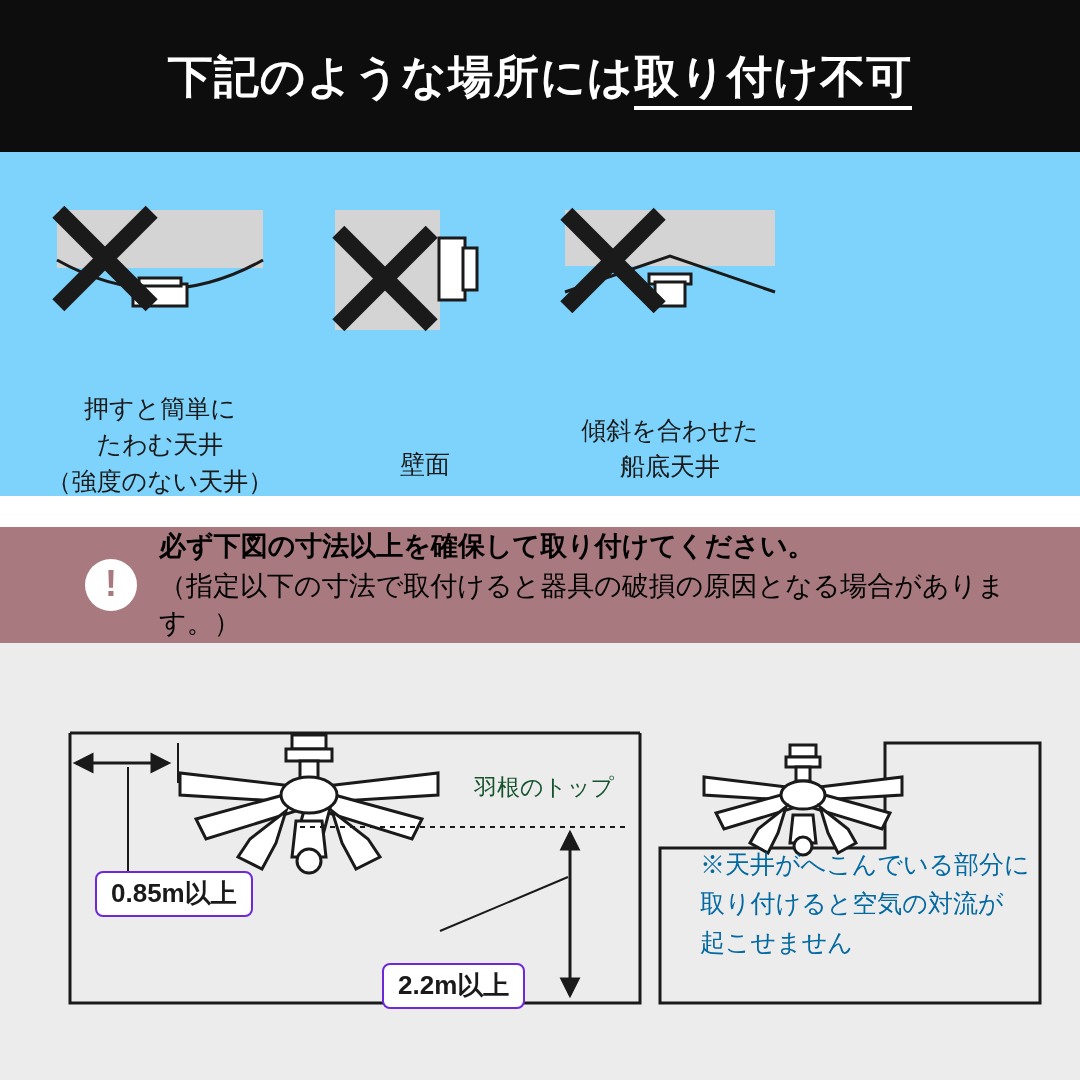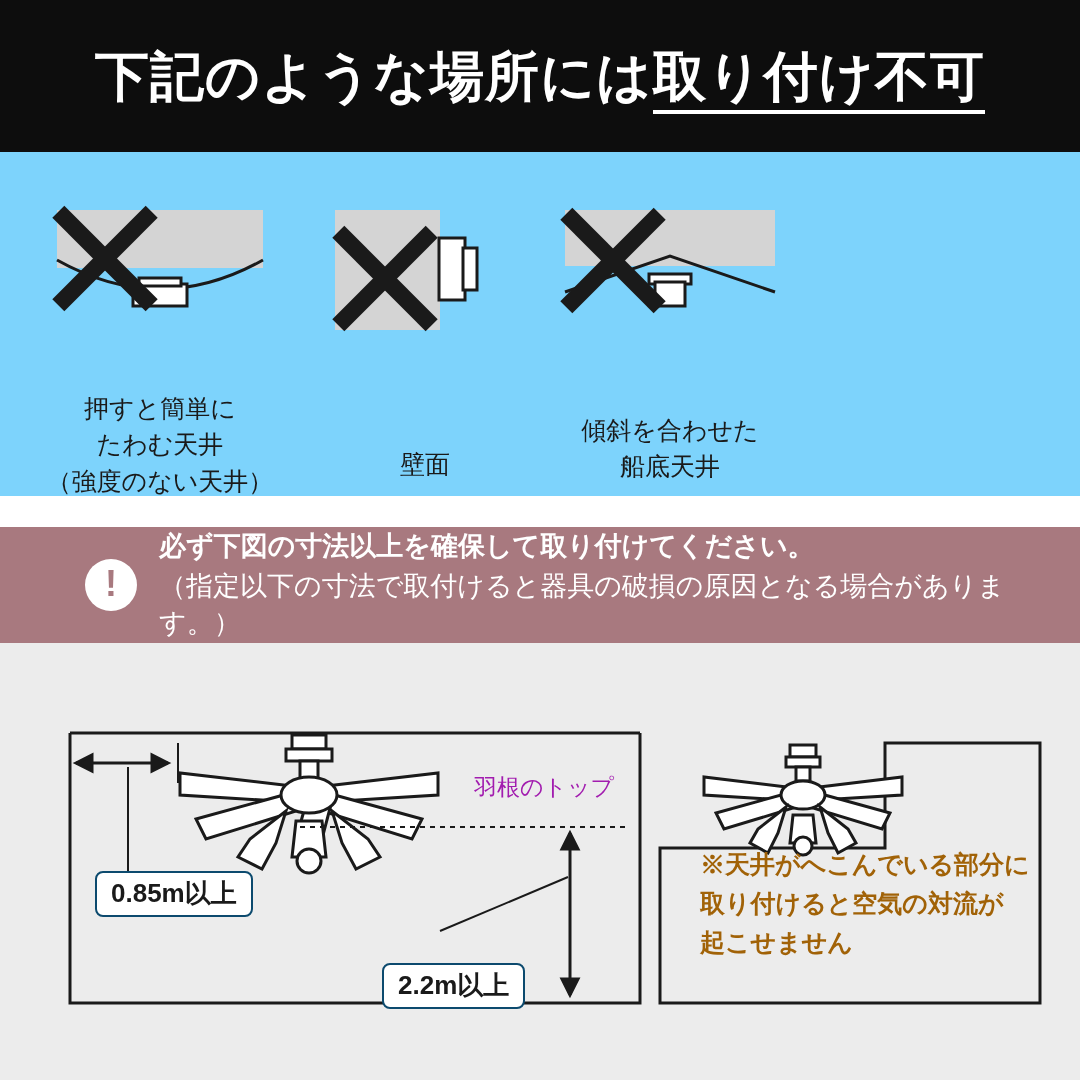--- a/index.html
+++ b/index.html
@@ -20,21 +20,21 @@
     width: 1080px;
     height: 152px;
     background: #0d0d0d;
     display: flex;
     align-items: center;
     justify-content: center;
     box-sizing: border-box;
   }
   .header-title {
     color: #ffffff;
-    font-size: 54px;
+    font-size: 45px;
     font-weight: bold;
     letter-spacing: 1px;
     line-height: 1;
     white-space: nowrap;
     position: relative;
   }
   .header-title .underlined {
     border-bottom: 4px solid #ffffff;
     padding-bottom: 4px;
   }
@@ -117,63 +117,62 @@
     font-weight: bold;
     display: flex;
     align-items: center;
     justify-content: center;
     flex: 0 0 auto;
     margin-right: 22px;
     line-height: 1;
     padding-bottom: 3px;
     box-sizing: border-box;
   }
-  .notice-text { color: #ffffff; }
+  .notice-text { color: #000000; }
   .notice-line1 { font-size: 27px; font-weight: bold; line-height: 1.3; }
   .notice-line2 { font-size: 27px; line-height: 1.35; margin-top: 4px; }
 
   
   .bottom {
     position: absolute;
     left: 0;
     top: 643px;
     width: 1080px;
     height: 437px;
     background: #ececec;
   }
   .diagram { position: absolute; inset: 0; }
 
   .lbl {
     position: absolute;
     background: #ffffff;
-    border: 2px solid #0c4a6e;
+    border: 2px solid #6d28d9;
     border-radius: 8px;
     color: #1a1a1a;
     font-size: 26px;
     font-weight: bold;
     padding: 7px 14px 9px;
     white-space: nowrap;
     line-height: 1;
   }
   .topnote {
     position: absolute;
     font-size: 23px;
-    color: #a21caf;
+    color: #14532d;
     white-space: nowrap;
     text-align: center;
   }
   .rightnote {
     position: absolute;
     left: 700px;
     top: 845px;
     font-size: 25px;
     line-height: 1.55;
-    color: #a16207;
+    color: #0369a1;
     width: 330px;
-    font-weight: bold;
   }
 </style>
 </head>
 <body>
 
 <div class="header">
   <div class="header-title">
     <span>下記のような場所には</span><span class="underlined">取り付け不可</span>
   </div>
 </div>

